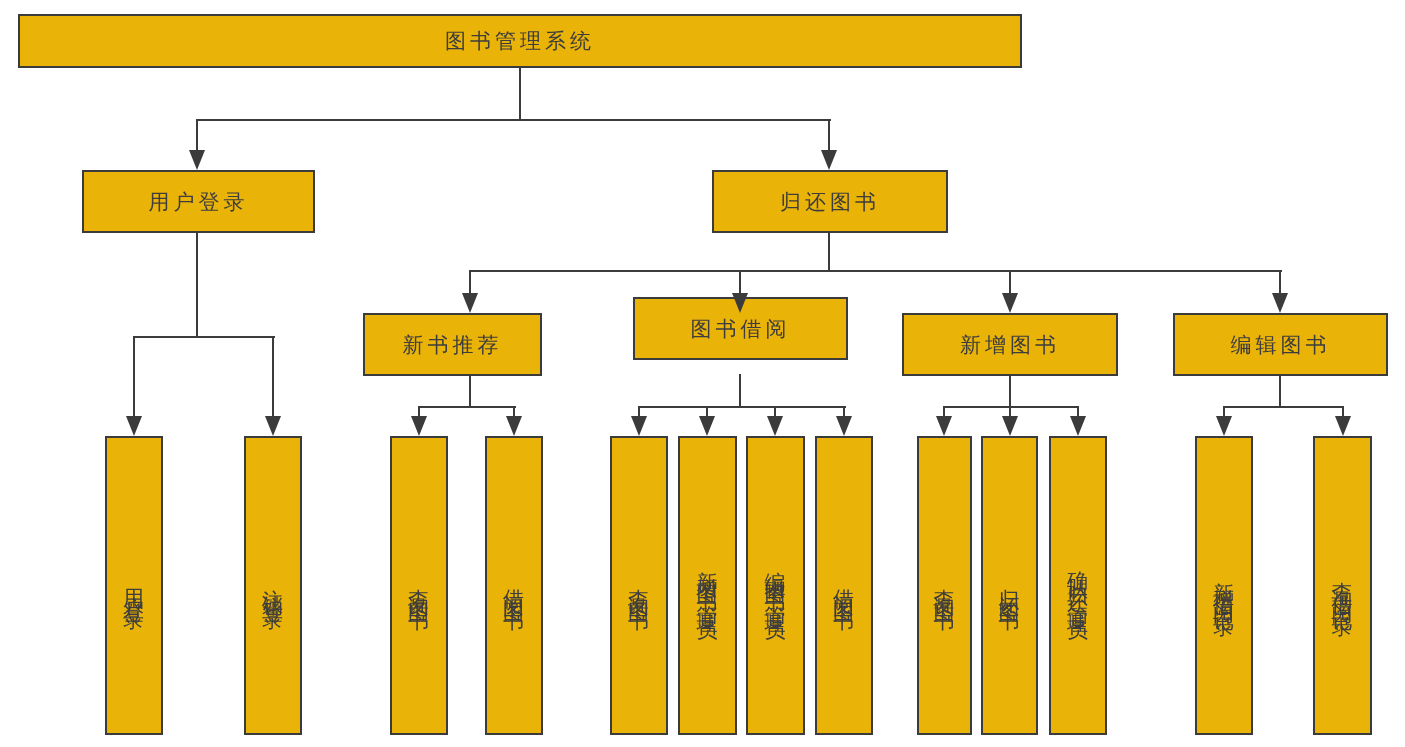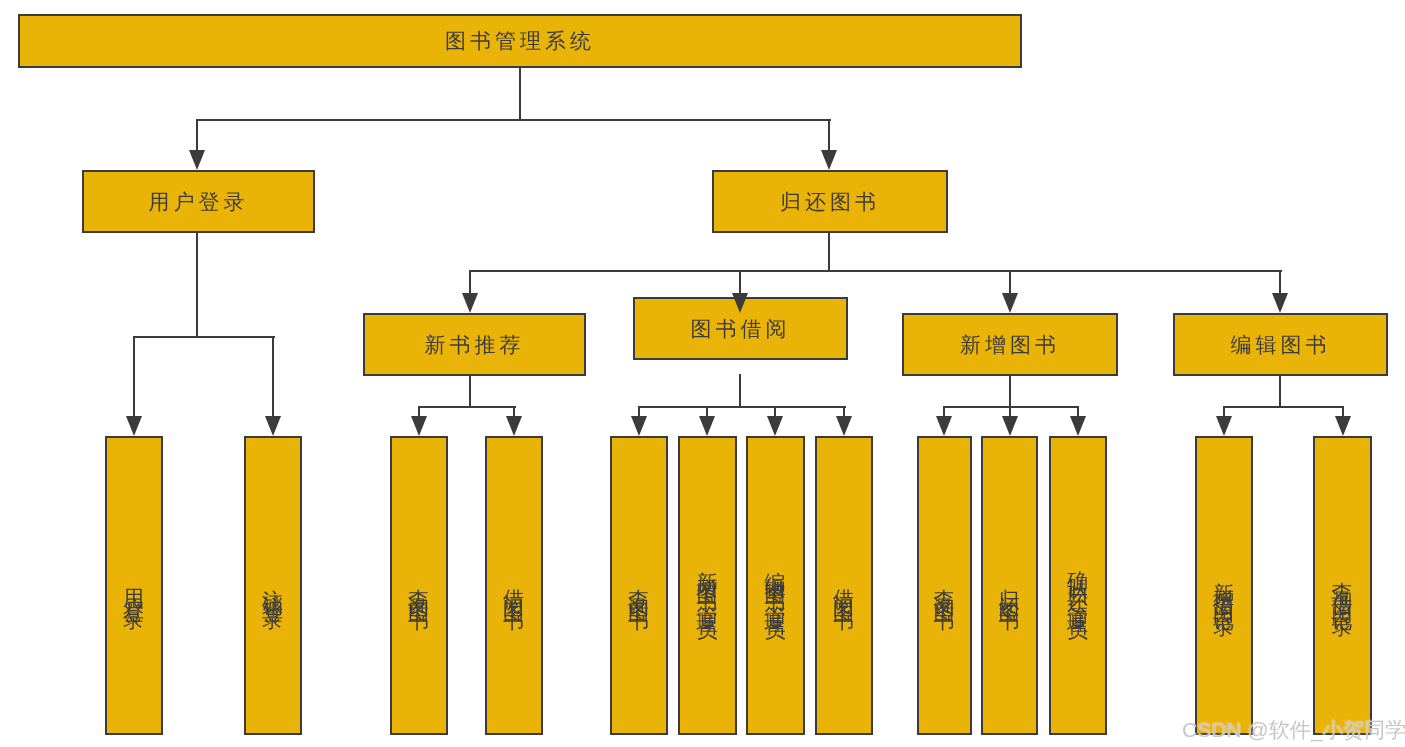--- a/index.html
+++ b/index.html
@@ -60,21 +60,21 @@
     <span class="hlabel">图书管理系统</span>
   </div>
 
   <div class="box" style="left:82px; top:170px; width:233px; height:63px;">
     <span class="hlabel">用户登录</span>
   </div>
   <div class="box" style="left:712px; top:170px; width:236px; height:63px;">
     <span class="hlabel">归还图书</span>
   </div>
 
-  <div class="box" style="left:363px; top:313px; width:223px; height:63px;">
+  <div class="box" style="left:363px; top:313px; width:179px; height:63px;">
     <span class="hlabel">新书推荐</span>
   </div>
   <div class="box" style="left:633px; top:297px; width:215px; height:63px;">
     <span class="hlabel">图书借阅</span>
   </div>
   <div class="box" style="left:902px; top:313px; width:216px; height:63px;">
     <span class="hlabel">新增图书</span>
   </div>
   <div class="box" style="left:1173px; top:313px; width:215px; height:63px;">
     <span class="hlabel">编辑图书</span>
@@ -117,21 +117,20 @@
     <span class="vlabel">确认归还（管理员）</span>
   </div>
 
   <div class="box leaf" style="left:1195px; top:436px; width:58px; height:299px;">
     <span class="vlabel">新增借阅记录</span>
   </div>
   <div class="box leaf" style="left:1313px; top:436px; width:59px; height:299px;">
     <span class="vlabel">查询借阅记录</span>
   </div>
 
-  <div class="watermark">CSDN @软件_小贺同学</div>
 
 <div class="line" style="left: 519px; top: 68px; width: 2px; height: 53px;"></div>
     <div class="line" style="left: 197px; top: 119px; width: 634px; height: 2px;"></div>
     <div class="line" style="left: 196px; top: 119px; width: 2px; height: 32px;"></div>
     <div class="line" style="left: 828px; top: 119px; width: 2px; height: 32px;"></div>
     <div class="line" style="left: 196px; top: 231px; width: 2px; height: 107px;"></div>
     <div class="line" style="left: 133px; top: 336px; width: 142px; height: 2px;"></div>
     <div class="line" style="left: 133px; top: 336px; width: 2px; height: 80px;"></div>
     <div class="line" style="left: 272px; top: 336px; width: 2px; height: 80px;"></div>
     <div class="line" style="left: 828px; top: 231px; width: 2px; height: 41px;"></div>

